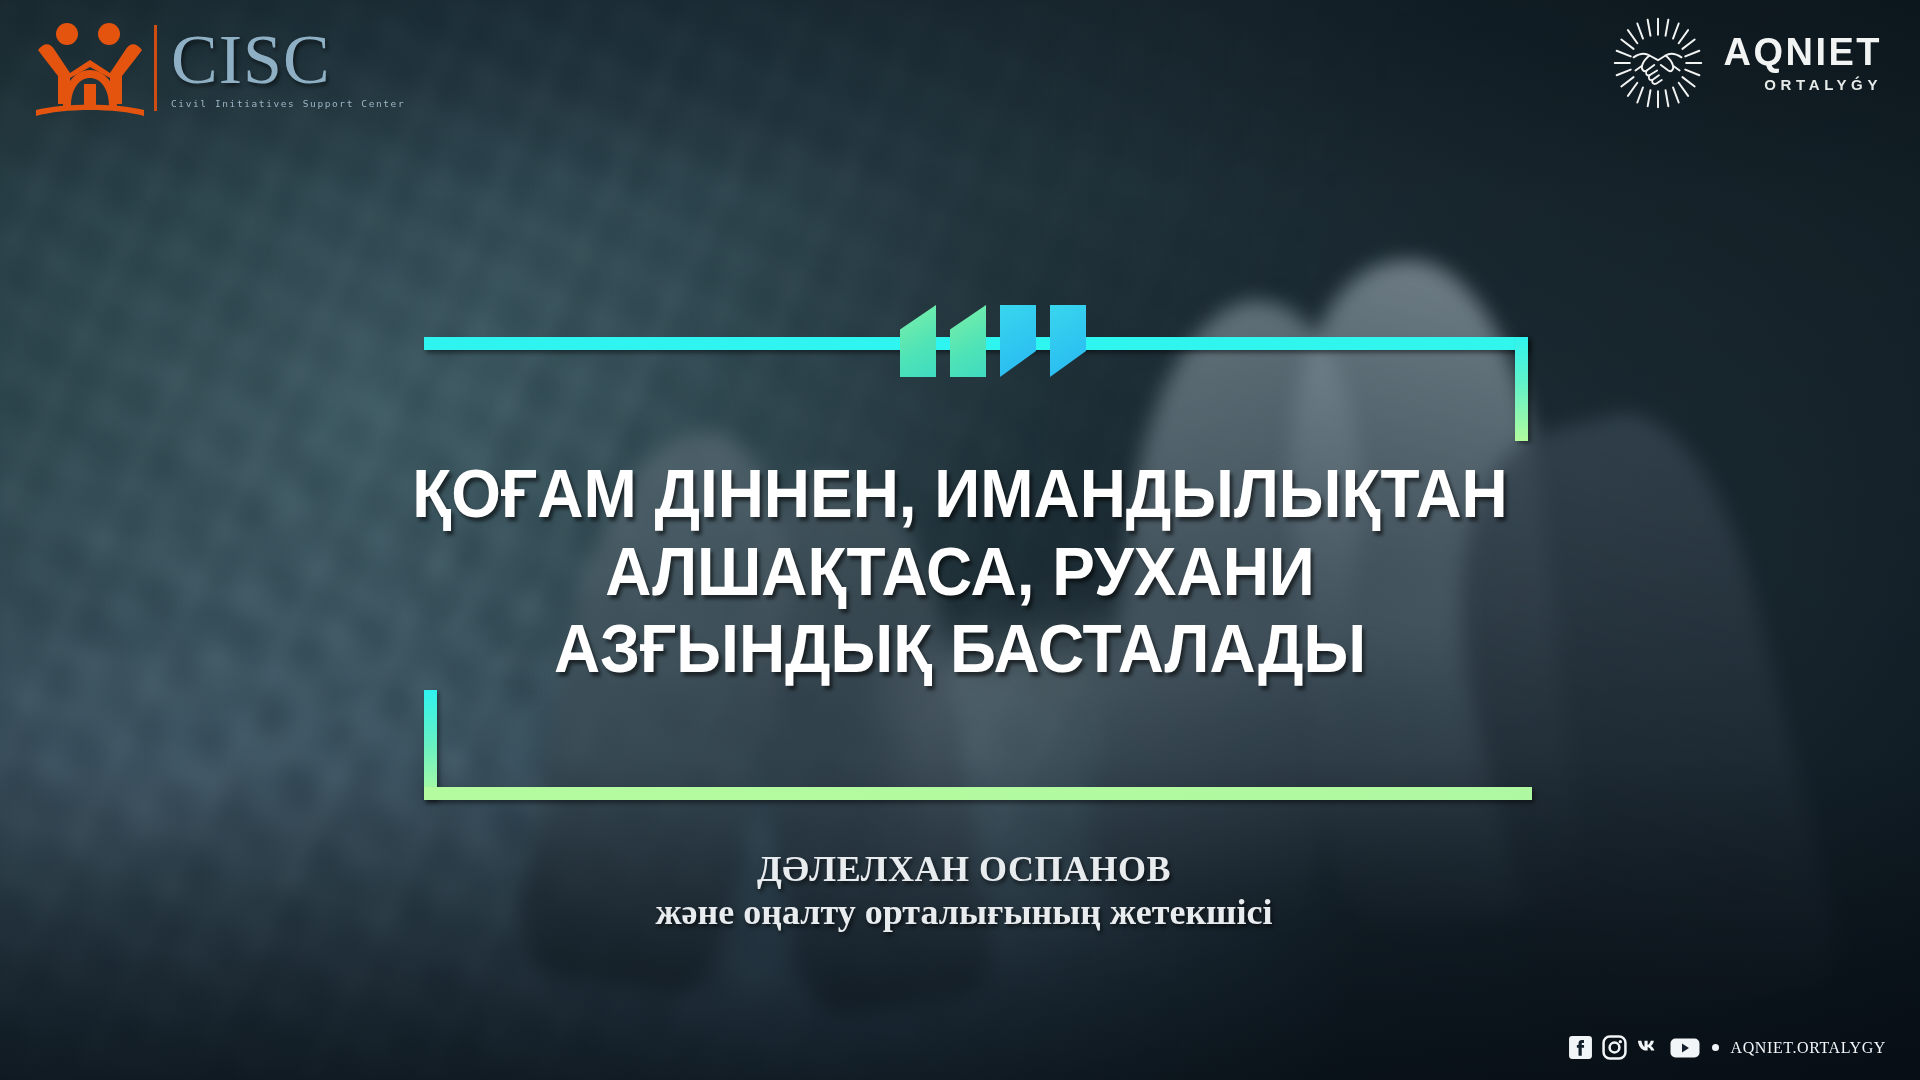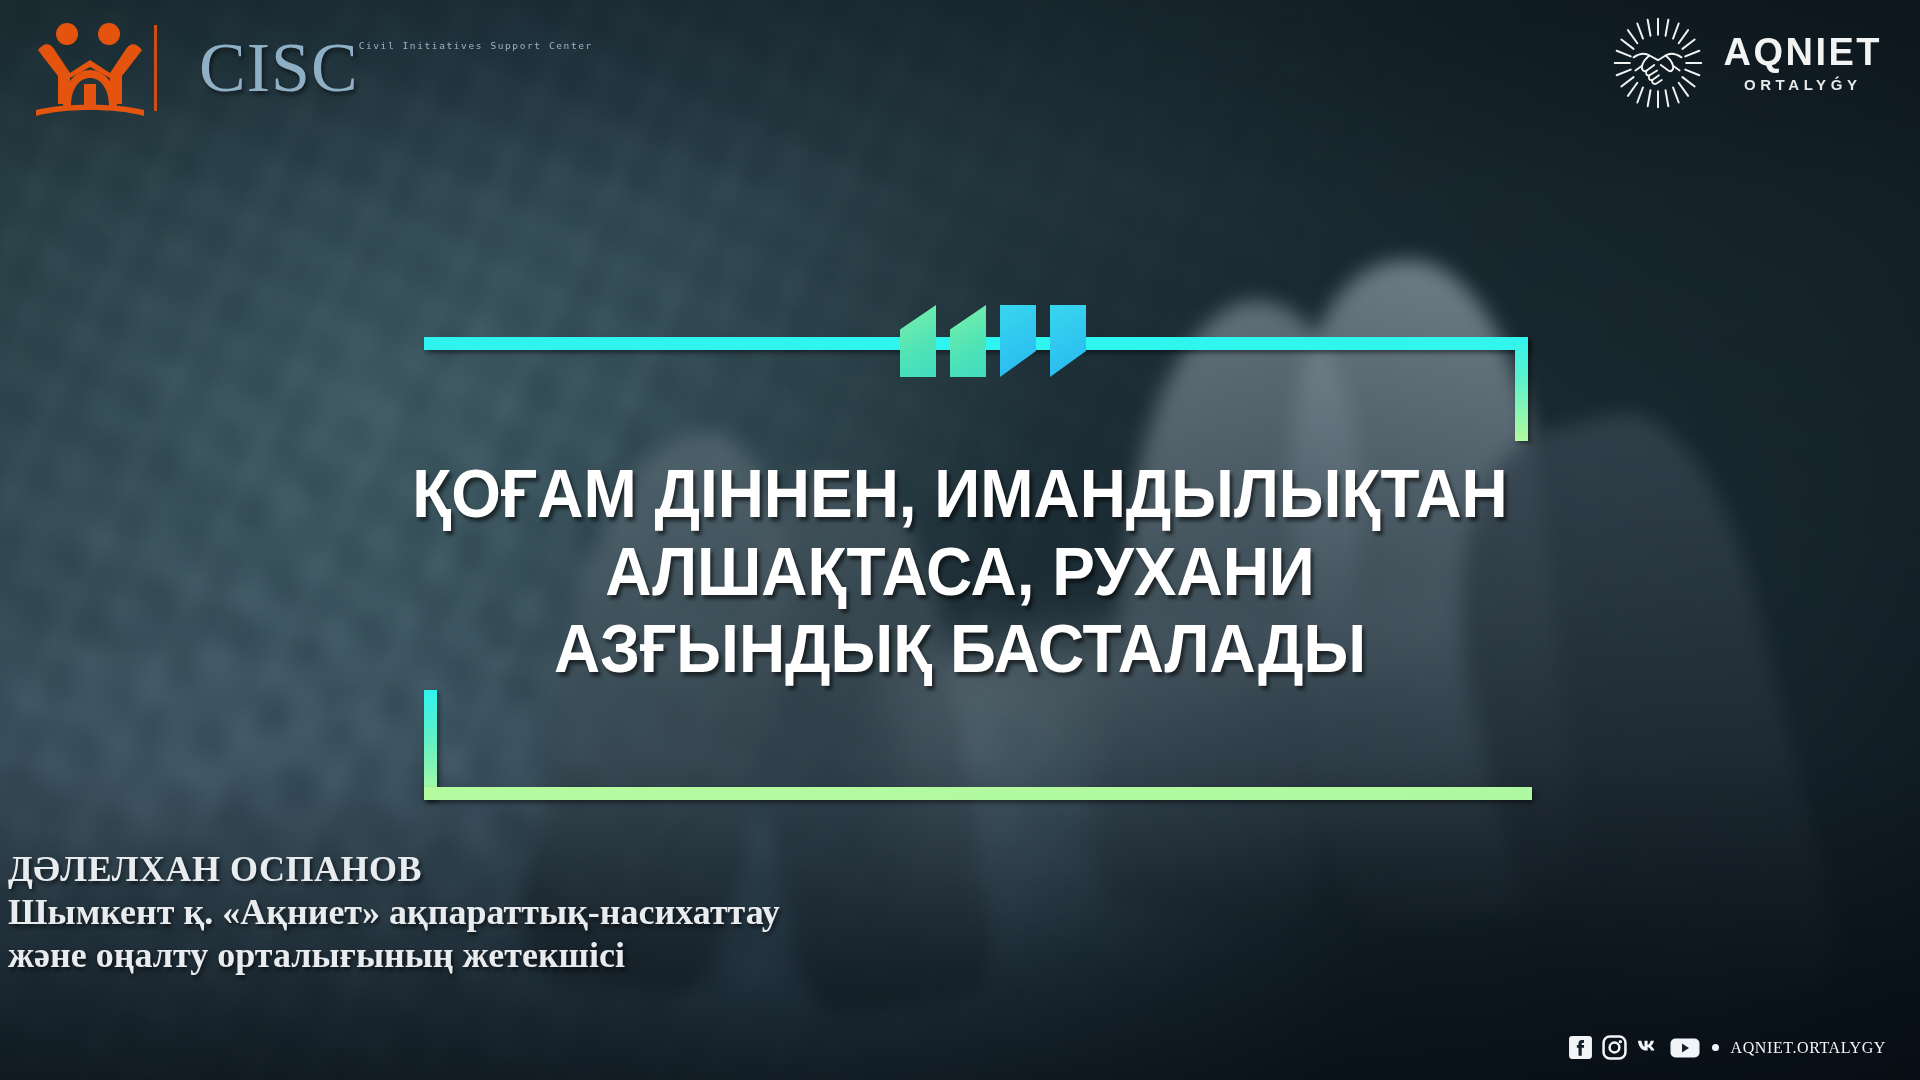--- a/index.html
+++ b/index.html
@@ -82,39 +82,39 @@
       linear-gradient(to bottom, rgba(6,13,20,.30) 0%, rgba(0,0,0,0) 18%, rgba(0,0,0,0) 70%, rgba(5,11,18,.66) 100%);
   }
 
   
   .layer { position:absolute; inset:0; z-index:5; }
 
   
   #cisc-logo { position:absolute; left:30px; top:18px; display:flex; align-items:center; gap:0px; }
   .cisc-mark { width:120px; height:100px; position:relative; flex:0 0 auto; }
   .cisc-divider { width:3px; height:86px; background:#d94f10; margin:0 14px 0 4px; opacity:.95; }
-  .cisc-text { display:flex; flex-direction:row; justify-content:center;margin-left:28px; }
+  .cisc-text { display:flex; flex-direction:column; justify-content:center; }
   .cisc-name {
     font-family:"Liberation Serif", serif; font-size:70px; letter-spacing:1px;
     color:#8fb0c4; line-height:.95; text-shadow:2px 3px 4px rgba(0,0,0,.55);
   }
   .cisc-tag {
     font-family:"DejaVu Sans Mono", monospace; font-size:9.5px; letter-spacing:1.6px;
     color:#9bb6c6; margin-top:5px; white-space:nowrap;
   }
 
   
   #aqniet-logo { position:absolute; right:38px; top:16px; display:flex; align-items:center; gap:18px; }
   .aq-mark { width:94px; height:94px; flex:0 0 auto; }
   .aq-text { display:flex; flex-direction:column; }
   .aq-name {
     font-size:38px; font-weight:bold; letter-spacing:2.5px; color:#f2f4f3; line-height:1;
   }
   .aq-sub {
-    font-size:15px; font-weight:bold; letter-spacing:4.6px; color:#e6eae9; margin-top:5px; text-align:center;
+    font-size:15px; font-weight:bold; letter-spacing:4.6px; color:#e6eae9; margin-top:5px; text-align:right;
   }
 
   
   #title-block { position:absolute; left:0; right:0; top:100px; text-align:center; }
   .title-line {
     font-family:"Liberation Sans Narrow","Liberation Sans", sans-serif;
     font-weight:bold; font-size:70px; line-height:.97; letter-spacing:.5px;
     transform:scaleX(.93); transform-origin:center;
     background:linear-gradient(90deg,#f04a0d 0%,#f2640c 20%,#f9860b 45%,#fca316 68%,#fdc63a 88%,#ffd257 100%);
     -webkit-background-clip:text; background-clip:text;
@@ -158,21 +158,21 @@
     background:linear-gradient(180deg,#2ff3ef 0%,#68f0c2 50%,#b4fb9f 100%);
     box-shadow:2px 2px 4px rgba(0,0,0,.45);
   }
   .brule-h {
     position:absolute; left:0; bottom:0; height:13px; width:100%;
     background:linear-gradient(90deg,#b4fb9f 0%,#b2fa9f 60%,#aef8a2 100%);
     box-shadow:2px 3px 4px rgba(0,0,0,.45);
   }
 
   
-  #attribution { position:absolute; left:8px; right:0; top:848px; }
+  #attribution { position:absolute; left:8px; right:0; top:848px; text-align:center; }
   .attr-name {
     font-family:"Liberation Serif", serif; font-weight:bold; font-size:36px;
     letter-spacing:.5px; color:#e9ecee; text-shadow:2px 3px 4px rgba(0,0,0,.6);
   }
   .attr-role {
     font-family:"Liberation Serif", serif; font-weight:bold; font-size:36px;
     line-height:1.13; color:#e9ecee; text-shadow:2px 3px 4px rgba(0,0,0,.6); margin-top:2px;
   }
 
   
@@ -296,21 +296,20 @@
       <div class="quote-line">АЗҒЫНДЫҚ БАСТАЛАДЫ</div>
     </div>
 
     <div id="bottom-rule">
       <div class="brule-v"></div>
       <div class="brule-h"></div>
     </div>
 
     <div id="attribution">
       <div class="attr-name">ДӘЛЕЛХАН ОСПАНОВ</div>
-      <div class="attr-role">Шымкент қ. «Ақниет» ақпараттық-насихаттау</div>
       <div class="attr-role">және оңалту орталығының жетекшісі</div>
     </div>
 
     <div id="contacts">
       <div class="contact-row">
         <span class="social-set">
           <span>
             <svg class="soc" viewBox="0 0 24 24" aria-hidden="true">
               <rect x="1" y="1" width="22" height="22" rx="3" fill="#f2f5f7"></rect>
               <path d="M15.4 12.2h-2.2V20h-3.1v-7.8H8.5V9.5h1.6V8.1c0-2 .9-3.2 3.2-3.2h2v2.8h-1.3c-.7 0-.8.3-.8.8v1h2.2z" fill="#13202b"></path>

